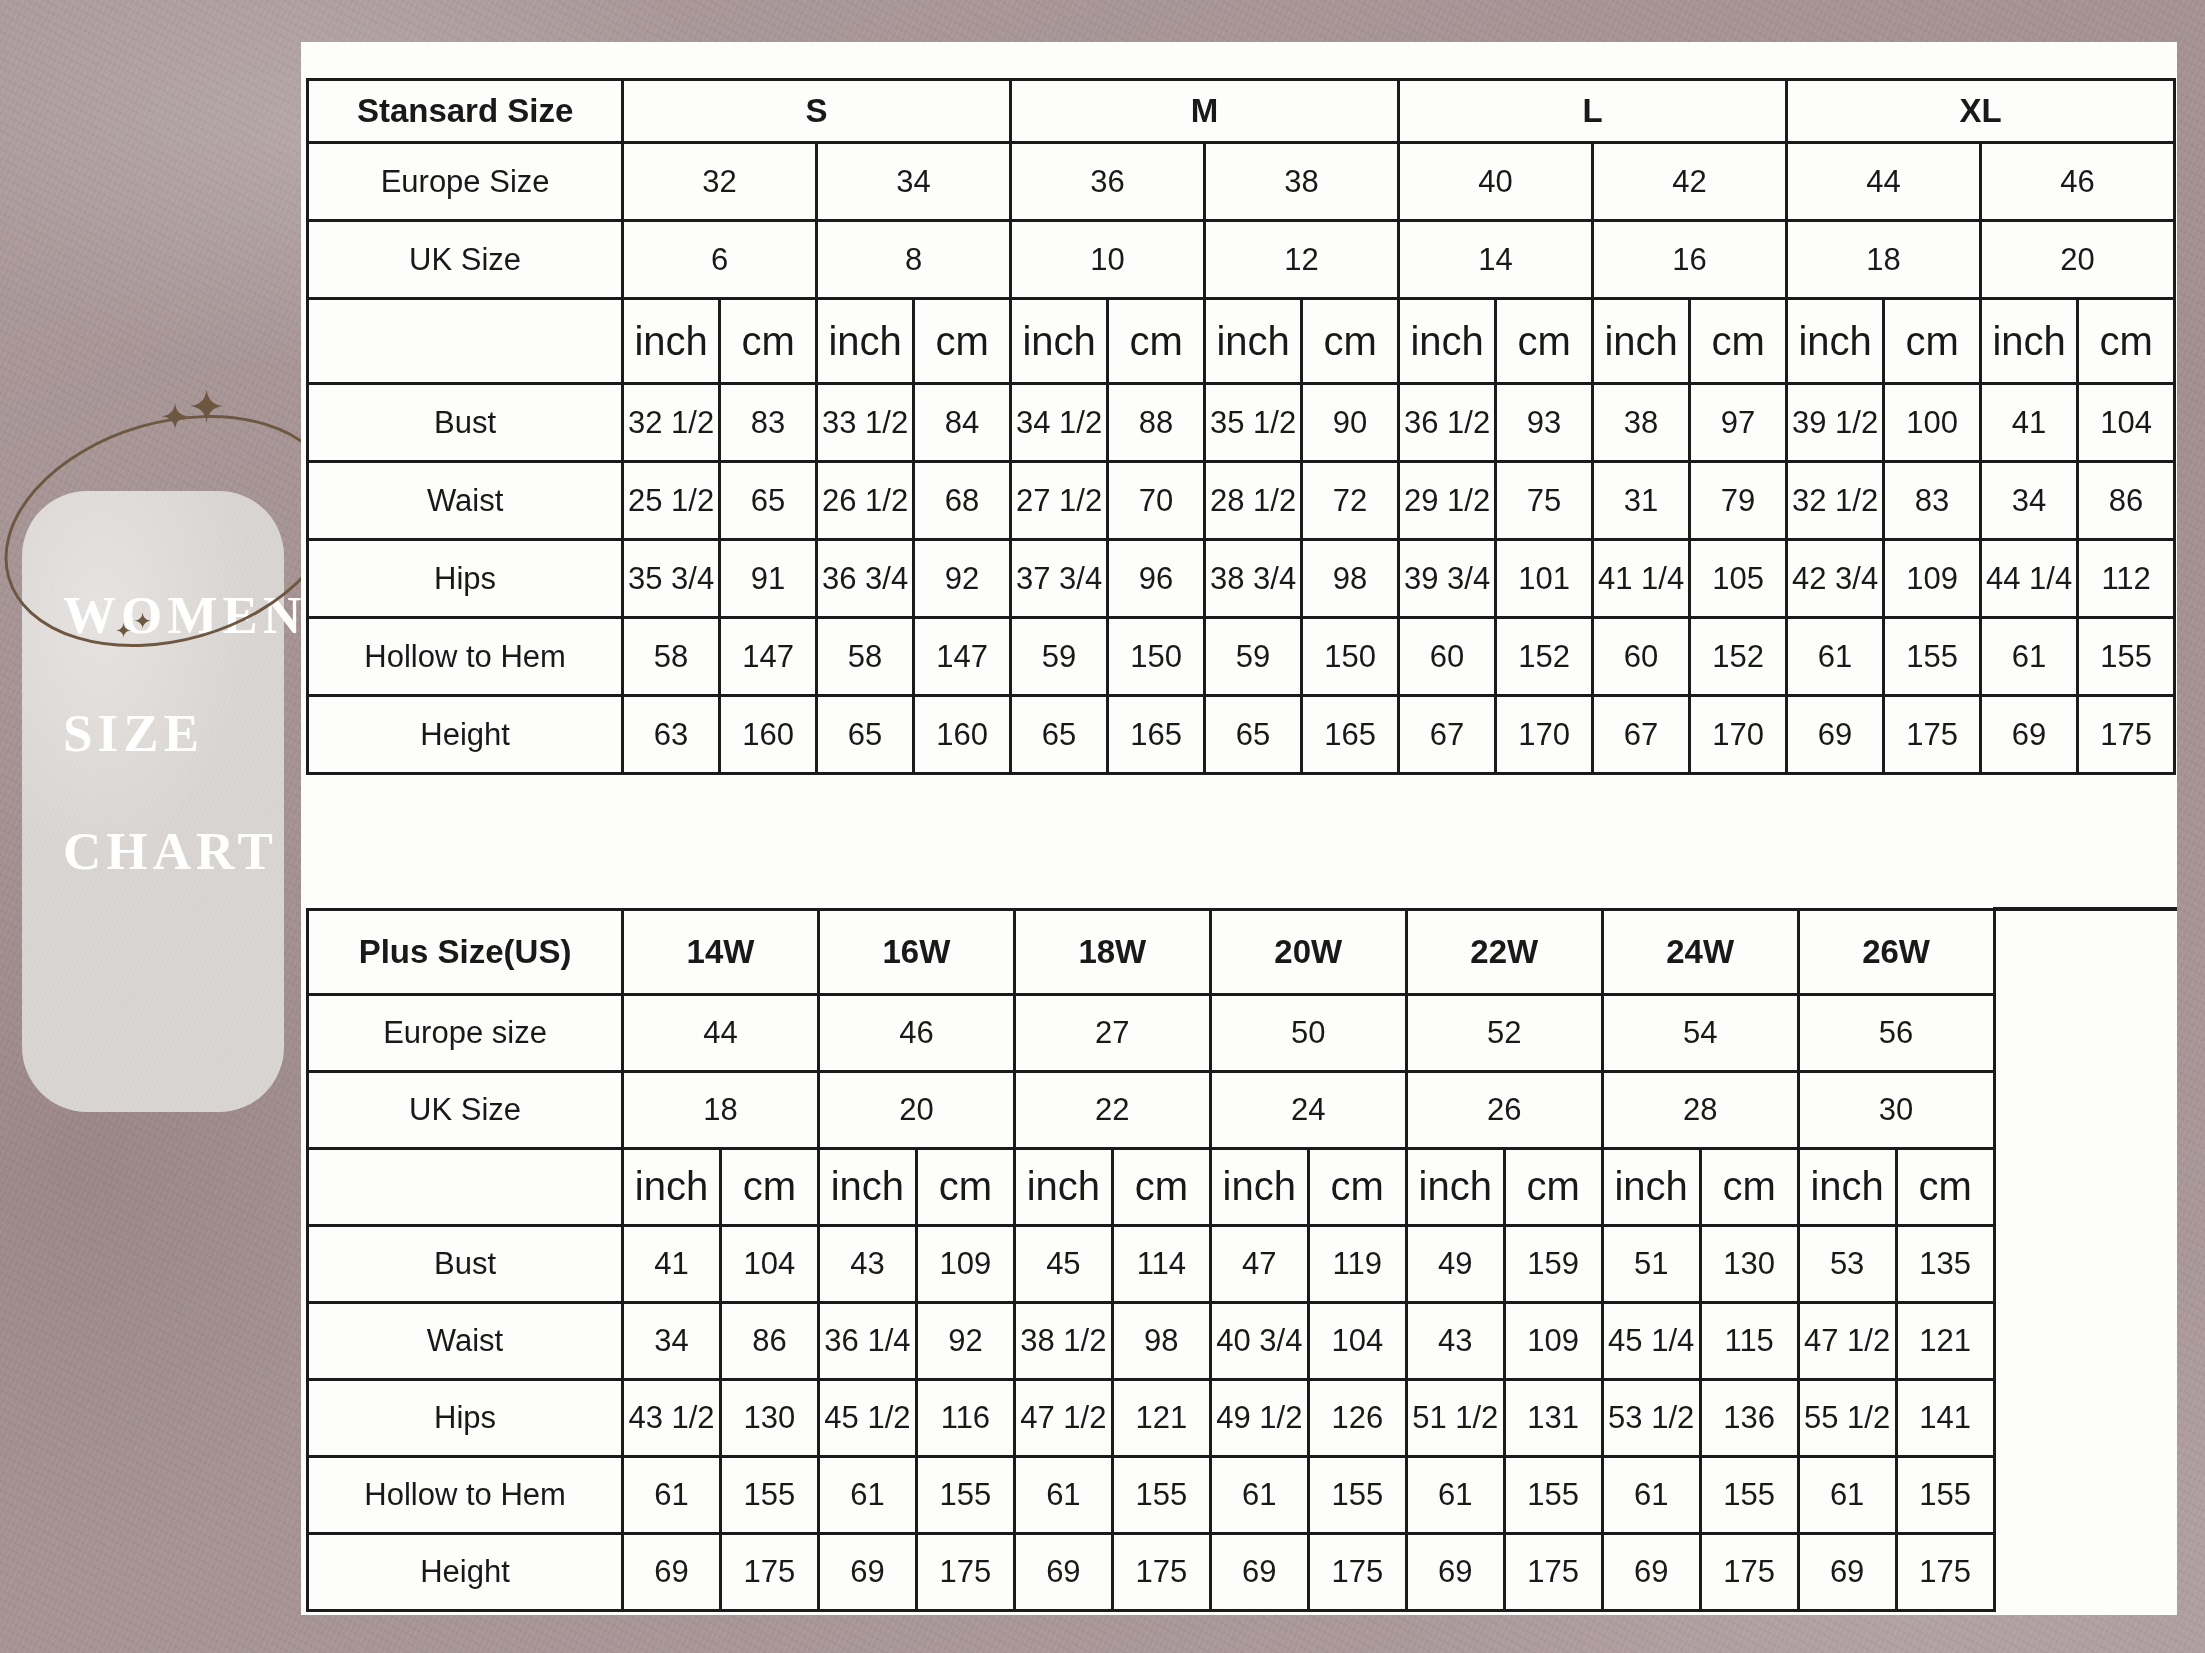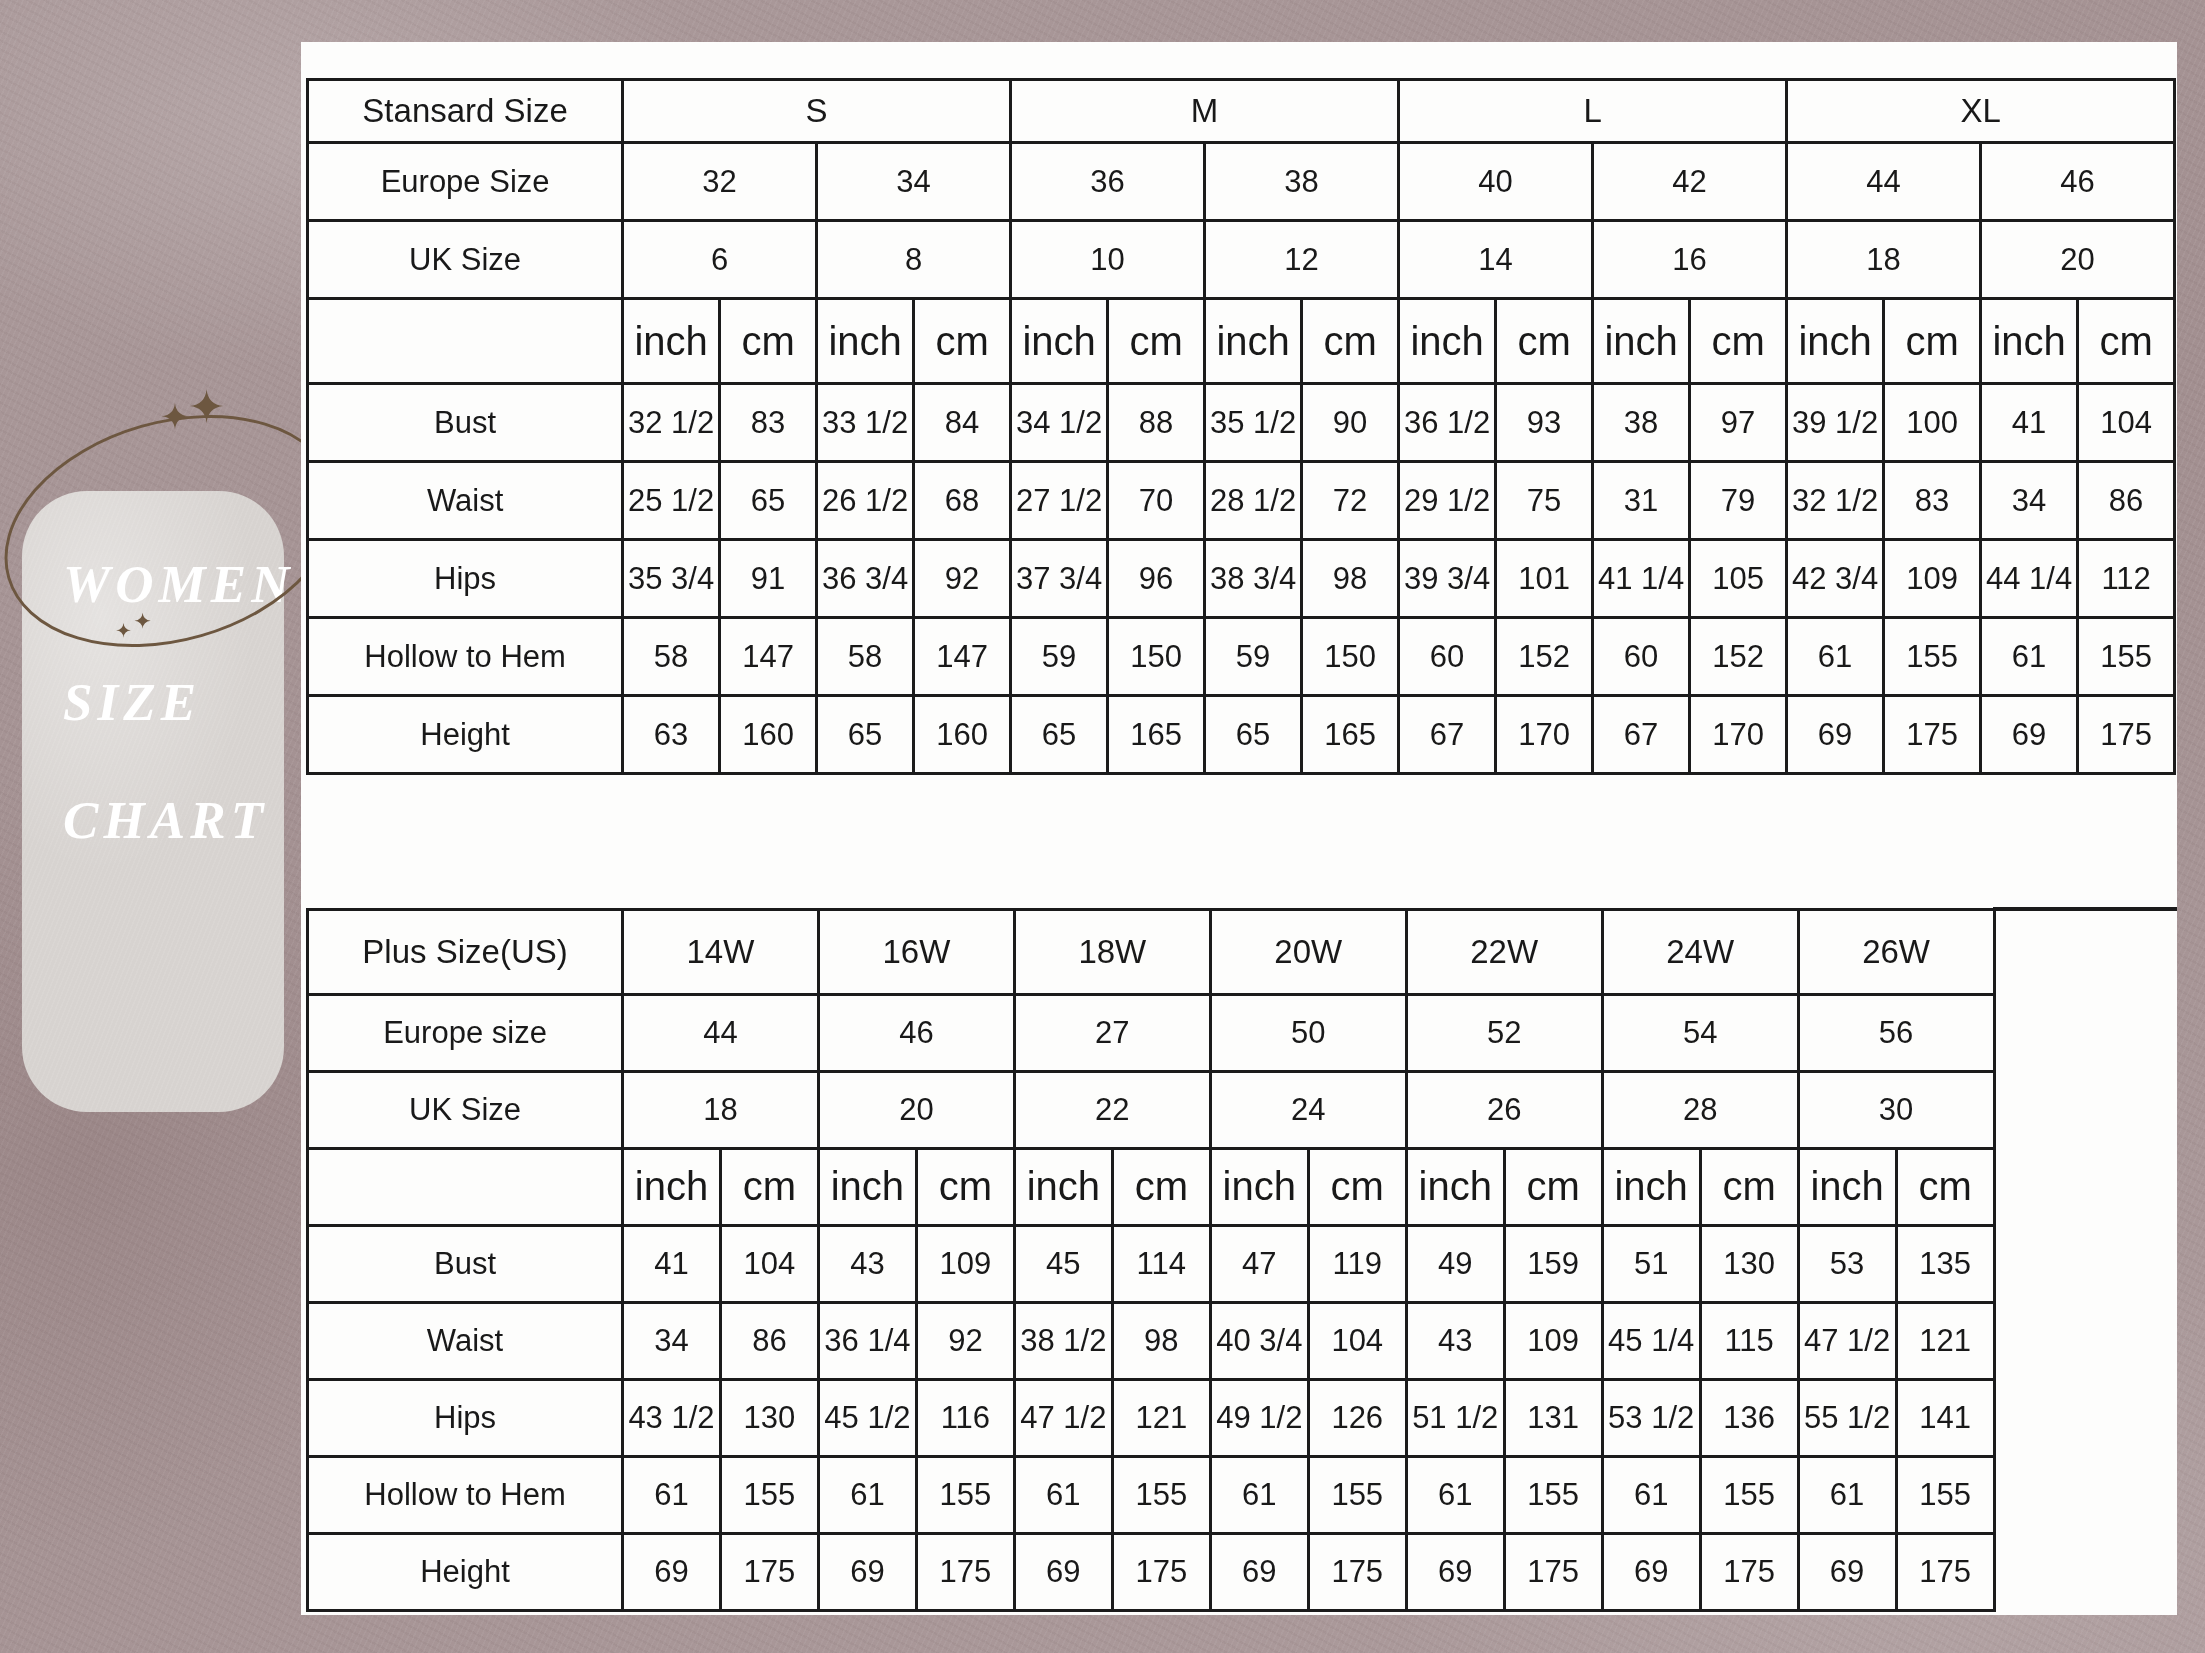--- a/index.html
+++ b/index.html
@@ -34,21 +34,21 @@
   }
   .t1{left:5.1px;top:36px;}
   .t2{left:5.1px;top:865px;}
   .size-table td{
     border:3.7px solid #1b1b1b;
     text-align:center;vertical-align:middle;
     font-size:31px;color:#191919;
     padding:0;
     overflow:hidden;white-space:nowrap;
   }
-  .size-table td.b{font-weight:normal;font-size:33px;}
+  .size-table td.b{font-weight:bold;font-size:33px;}
   .size-table td.unit{font-size:40px;}
   .size-table td.ghost{border:none;border-top:4.4px solid #1b1b1b;background:#fdfdfc;}
   col.lblcol{width:315px;}
   .t1 col.c{width:97px;}
   .t2 col.c{width:98px;}
   .t2 col.ghostcol{width:183px;}
   .t1 tr{height:78px;}
   .t1 tr:nth-child(1){height:63px;}
   .t1 tr.units{height:85px;}
   .t2 tr{height:77px;}
@@ -56,21 +56,21 @@
   
   .side-panel{
     position:absolute;left:22px;top:491px;width:262px;height:621px;
     border-radius:65px;
     background:
       radial-gradient(ellipse 221px 368px at 30% 20%, rgba(255,255,255,0.35), transparent 70%),
       repeating-linear-gradient(112deg, rgba(255,255,255,0.07) 0 1.5px, rgba(0,0,0,0) 1.5px 4.4px),
       #d7d3d0;
     z-index:2;
   }
-  .title-block{padding-top:67px;font-style:italic;}
+  .title-block{padding-top:98px;}
   .title-line{
     font-family:"Liberation Serif", serif;
     font-weight:bold;
     font-size:53px;
     line-height:53px;
     letter-spacing:5.1px;
     color:#ffffff;
     padding-left:41px;
     margin-bottom:65px;
   }

